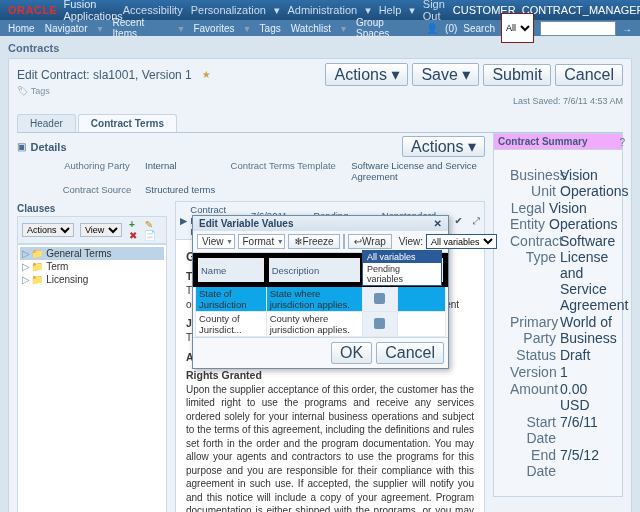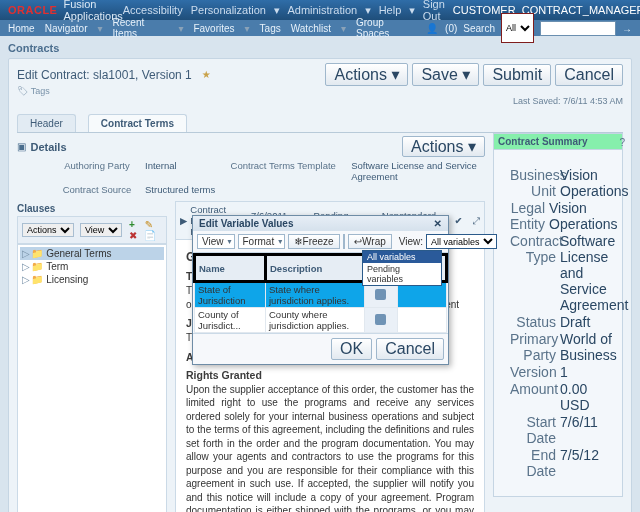--- a/index.html
+++ b/index.html
@@ -13,21 +13,21 @@
 .menubar .right{margin-left:auto;display:flex;gap:6px;align-items:center}
 .menubar select{font-size:9px;height:30px;background:#fff;border:1px solid #7f1d1d}
 .menubar input{font-size:9px;height:11px;width:70px;border:1px solid #6A8FB0}
 .page{padding:4px 8px 8px}
 .crumb{color:#4B6E8E;font-size:11px;font-weight:bold;margin:2px 0 4px}
 .panel{background:#EDF3F8;border:1px solid #C5D5E3;border-radius:2px;padding:4px 8px 8px;position:relative}
 .editline{display:flex;align-items:center;gap:10px}
 .editline h2{font-size:12px;margin:0;color:#3E5B77;font-weight:normal}
 .editline .actions{margin-left:auto;display:flex;gap:4px;align-items:center}
 .btn{background:linear-gradient(#fff,#E2E9F0);border:1px solid #9FB7CC;border-radius:2px;padding:1px 8px;font-size:16px;color:#2A4763;cursor:pointer}
-.tabs{display:flex;gap:12px;margin-top:8px;border-bottom:1px solid #B8CAD9}
+.tabs{display:flex;gap:2px;margin-top:8px;border-bottom:1px solid #B8CAD9}
 .tab{padding:3px 12px;border:1px solid #C5D5E3;border-bottom:none;background:#E2EBF3;border-radius:3px 3px 0 0;color:#3E5B77;cursor:pointer}
 .tab.active{background:#F7FAFC;font-weight:bold}
 .body{display:flex;gap:8px;margin-top:6px}
 .details-hdr{display:flex;align-items:center;margin:4px 0}
 .details-hdr .disc{color:#4B6E8E;margin-right:4px}
 .details-hdr h3{margin:0;font-size:11px;color:#3E5B77}
 .details-hdr .ra{margin-left:auto}
 .kv{display:grid;grid-template-columns:80px auto 120px auto;gap:2px 8px;font-size:9.5px;color:#3E5B77;margin-left:40px}
 .kv .k{text-align:center;color:#5A738A}
 .left{width:150px}
@@ -39,39 +39,39 @@
 .tree .fold{color:#7A93AA}
 .tree .sel{background:#BCD3E8}
 .center{flex:1;border:1px solid #CBDAE7;background:#fff;display:flex;flex-direction:column;min-height:320px;position:relative}
 .center .toolbar{background:#EEF4F9;border-bottom:1px solid #CBDAE7;padding:2px 4px;display:flex;gap:10px;align-items:center;font-size:9.5px;color:#3E5B77}
 .center .toolbar .pill{display:flex;align-items:center;gap:3px}
 .center .doc{padding:6px 10px;overflow:hidden;font-size:10px;color:#333;position:relative}
 .center .doc h3{font-size:12px;color:#3b3b3b;margin:4px 0;font-weight:bold}
 .center .doc h4{font-size:10.5px;color:#3b3b3b;margin:6px 0 2px;font-weight:bold}
 .center .doc p{margin:2px 0;line-height:1.35}
 .rightcol{width:130px}
-.rightcol .hdr{background:#86efac;border:1px solid #C5D5E3;padding:2px 4px;font-weight:bold;color:#3E5B77}
+.rightcol .hdr{background:#f0abfc;border:1px solid #C5D5E3;padding:2px 4px;font-weight:bold;color:#3E5B77}
 .rightcol .body2{border:1px solid #C5D5E3;border-top:none;background:#F3F7FB;padding:16px;font-size:14px}
 .rightcol .row{display:flex;margin:1px 0}
 .rightcol .row .k{width:46px;text-align:right;color:#5A738A;padding-right:4px}
 .rightcol .row .v{color:#2A4763}
 .modal{position:absolute;left:192px;top:215px;width:255px;background:#F6F8FB;border:1px solid #6E8CA6;box-shadow:2px 2px 6px rgba(0,0,0,.3);z-index:50;font-size:10px}
 .modal .mtitle{background:linear-gradient(#E7EEF6,#D5E1EC);padding:2px 6px;font-weight:bold;color:#2A4763;display:flex;align-items:center}
 .modal .mtitle .x{margin-left:auto;cursor:pointer;color:#2A4763}
 .modal .mtool{padding:3px 4px;display:flex;gap:3px;align-items:center;border-bottom:1px solid #CBDAE7;position:relative}
 .modal .mtool .dd{border:1px solid #9FB7CC;background:#fff;padding:0 10px 0 4px;height:13px;display:inline-flex;align-items:center;cursor:pointer;position:relative}
 .modal .mtool .dd::after{content:"▾";position:absolute;right:2px;font-size:8px;color:#5A738A}
 .modal .mtool .btn2{border:1px solid #9FB7CC;background:linear-gradient(#fff,#E7EEF5);padding:0 5px;height:13px;display:inline-flex;align-items:center;cursor:pointer}
 .modal .mtool .ico{width:13px;height:13px;border:1px solid #9FB7CC;background:#fff;cursor:pointer}
 .modal select.view{font-size:9px;height:15px;border:1px solid #2A5A8A;background:#fff;width:78px}
 .modal .ddlist{position:absolute;right:6px;top:19px;border:1px solid #2A5A8A;background:#fff;width:78px;z-index:60}
 .modal .ddlist .opt{padding:1px 4px;font-size:9px}
 .modal .ddlist .opt.sel{background:#2A5A9A;color:#fff}
 .modal table{width:100%;border-collapse:collapse;font-size:9.5px}
-.modal th{background:#E6EDF4;border:3px solid #000000;text-align:left;padding:1px 3px;color:#3E5B77;font-weight:bold}
+.modal th{background:#E6EDF4;border:5px solid #000000;text-align:left;padding:1px 3px;color:#3E5B77;font-weight:normal}
 .modal td{border:1px solid #E1E8EF;padding:1px 3px;background:#fff}
 .modal tr.hl td{background:#0ea5e9}
 .modal .valcell{background:#EAF0F7!important;text-align:center}
 .modal .valcell .vico{display:inline-block;width:11px;height:11px;background:#6F93B5;border-radius:2px}
 .modal .mfoot{padding:4px;display:flex;justify-content:flex-end;gap:4px;border-top:1px solid #CBDAE7}
 .tag{color:#7A93AA;font-size:9px}
 .ico-plus{color:#2E8B2E;font-weight:bold}
 .ico-pen{color:#C58A1A}
 .ico-x{color:#B33}
 .ico-doc{color:#4A7CAB}
@@ -224,26 +224,26 @@
             </div>
           <div class="row">
               <div class="k">Legal Entity</div>
               <div class="v">Vision Operations</div>
             </div>
           <div class="row">
               <div class="k">Contract Type</div>
               <div class="v">Software License and Service Agreement</div>
             </div>
           <div class="row">
+              <div class="k">Primary Party</div>
+              <div class="v">World of Business</div>
+            </div>
+          <div class="row">
               <div class="k">Status</div>
               <div class="v">Draft</div>
-            </div>
-          <div class="row">
-              <div class="k">Primary Party</div>
-              <div class="v">World of Business</div>
             </div>
           <div class="row">
               <div class="k">Version</div>
               <div class="v">1</div>
             </div>
           <div class="row">
               <div class="k">Amount</div>
               <div class="v">0.00  USD</div>
             </div>
           <div class="row">

